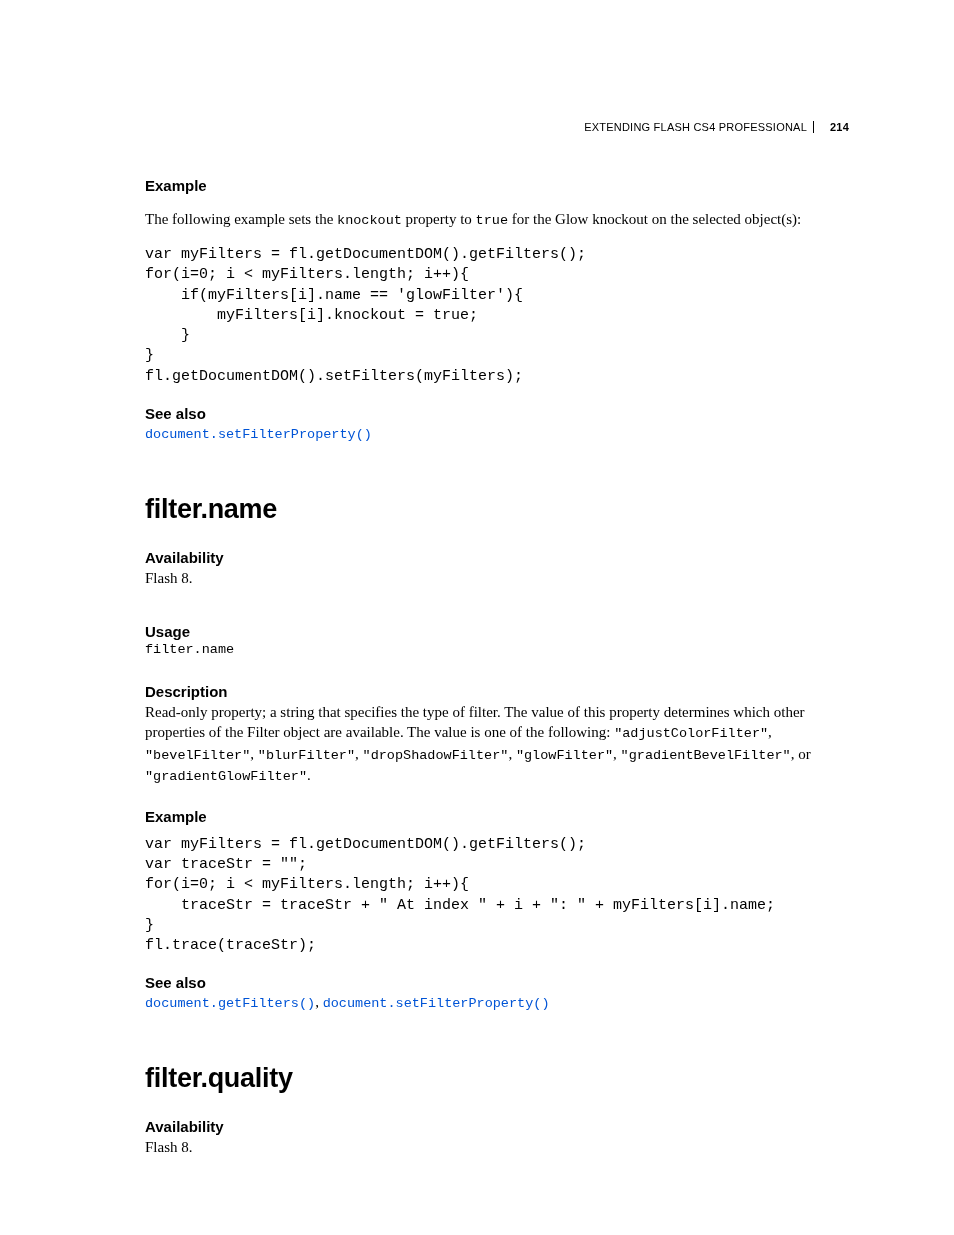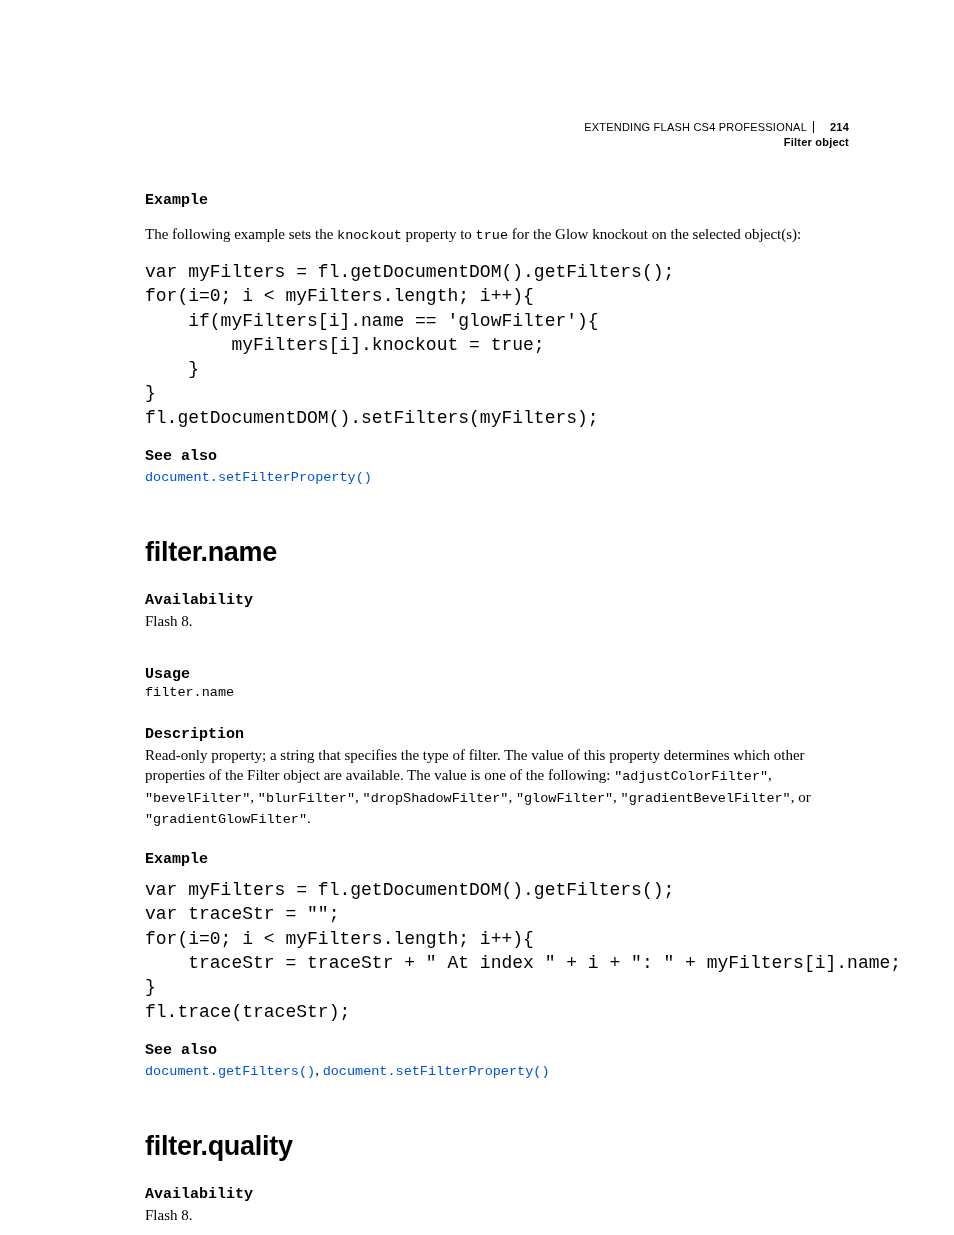--- a/index.html
+++ b/index.html
@@ -28,37 +28,37 @@
   .running-head .pagenum {
     font-weight: 700;
     border-left: 1px solid #000;
     padding-left: 16px;
     margin-left: 6px;
   }
   .running-head .line2 {
     font-weight: 700;
   }
   .subhead {
-    font-family: Liberation Mono, monospace;
+    font-family: Liberation Sans, sans-serif;
     font-weight: 700;
     font-size: 15px;
     margin-top: 18px;
     margin-bottom: 2px;
   }
   .body {
     font-size: 15px;
     line-height: 1.35;
   }
   .code-inline {
     font-family: "Courier New", Courier, monospace;
     font-size: 13.5px;
   }
   pre.code {
     font-family: "Courier New", Courier, monospace;
-    font-size: 18px;
+    font-size: 15px;
     line-height: 1.35;
     white-space: pre;
     margin: 10px 0 14px 0;
   }
   .link {
     color: #0054d6;
     font-family: "Courier New", Courier, monospace;
     font-size: 13.5px;
     text-align: right;
   }
@@ -82,21 +82,20 @@
 </style>
 </head>
 <body>
 
 <div class="page">
 
   <div class="running-head">
     <div>
       <span class="line1">EXTENDING FLASH CS4 PROFESSIONAL</span><span class="pagenum">214</span>
     </div>
-    <div class="line2">Filter object</div>
   </div>
 
   <div class="subhead">Example</div>
   <p class="body">
     <span>The following example sets the </span><span class="code-inline">knockout</span><span> property to </span><span class="code-inline">true</span><span> for the Glow knockout on the selected object(s):</span>
   </p>
   <pre class="code">var myFilters = fl.getDocumentDOM().getFilters();
 for(i=0; i &lt; myFilters.length; i++){
     if(myFilters[i].name == 'glowFilter'){
         myFilters[i].knockout = true;

